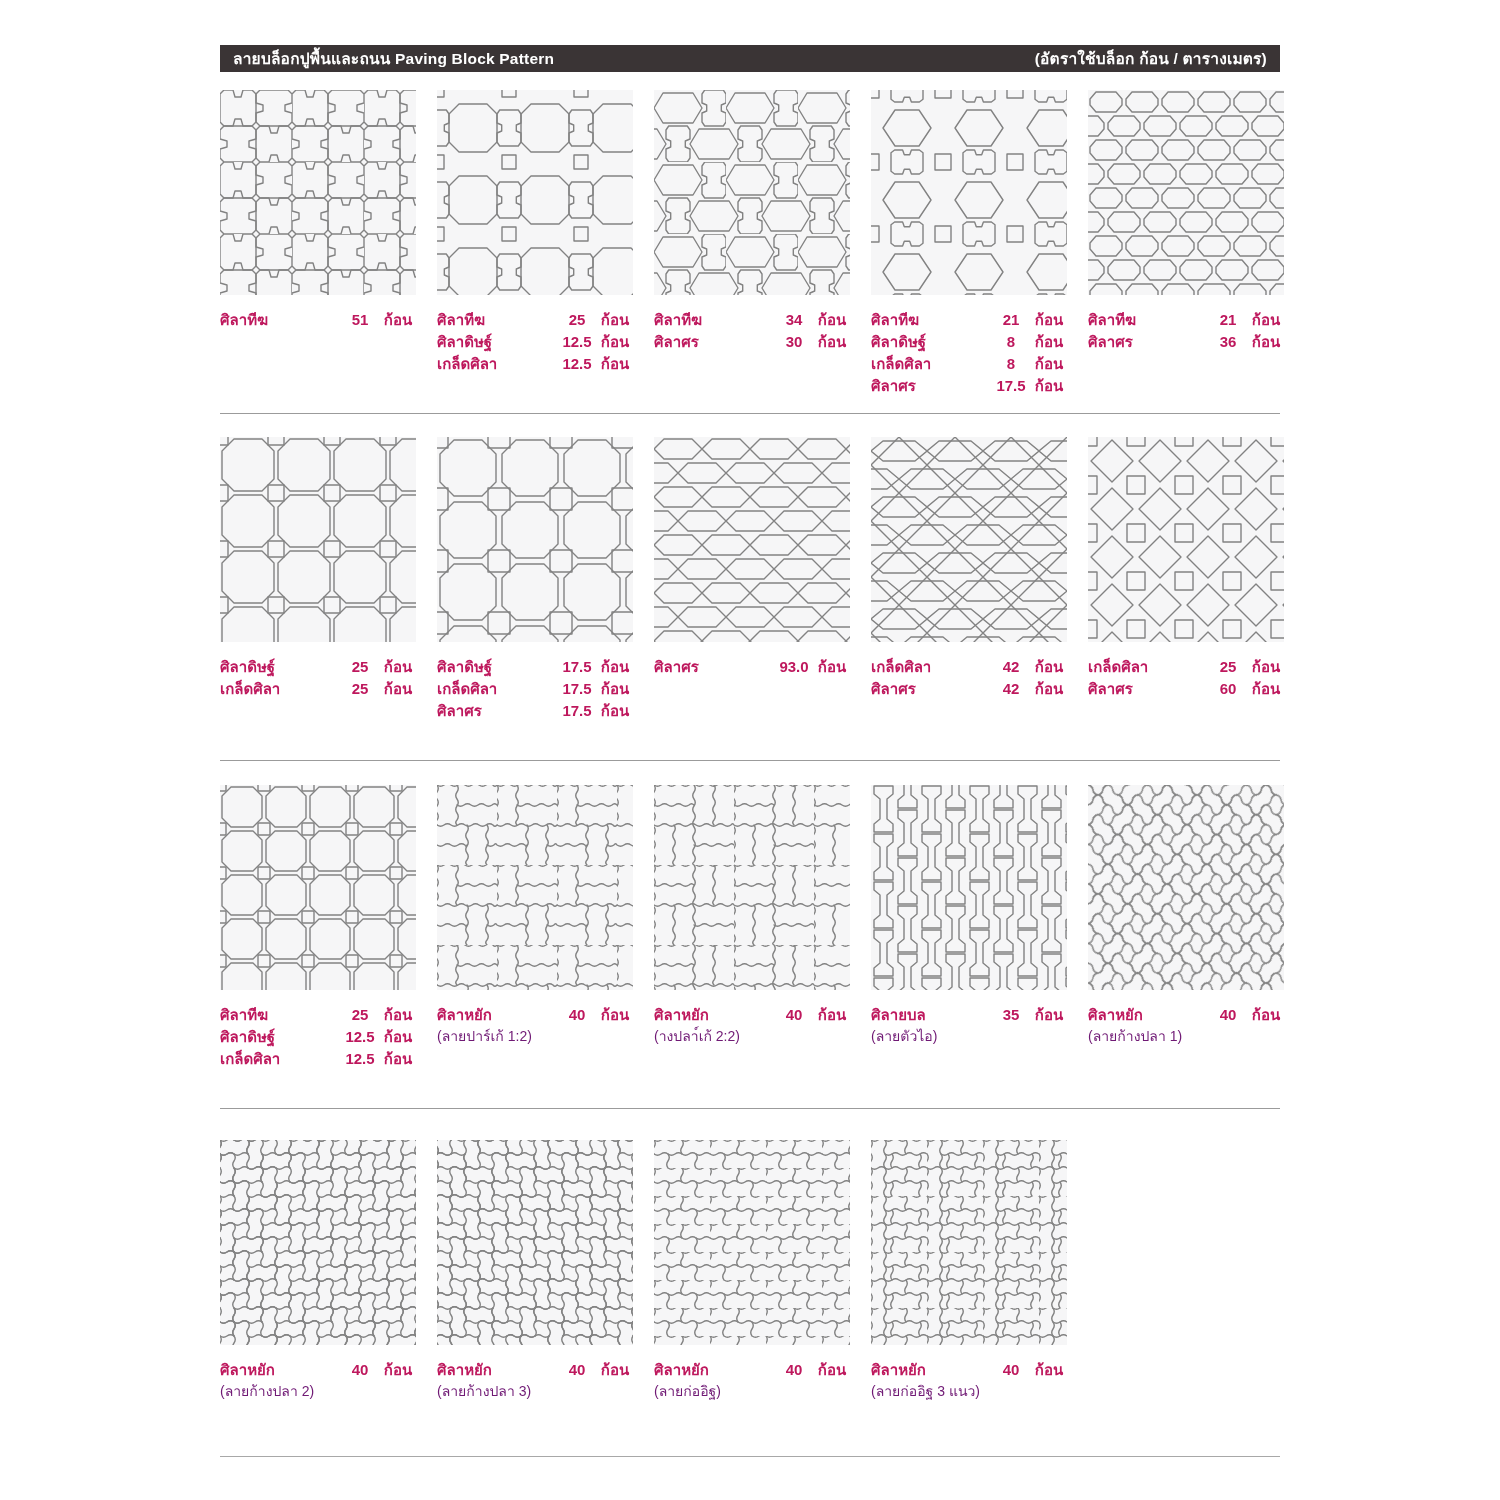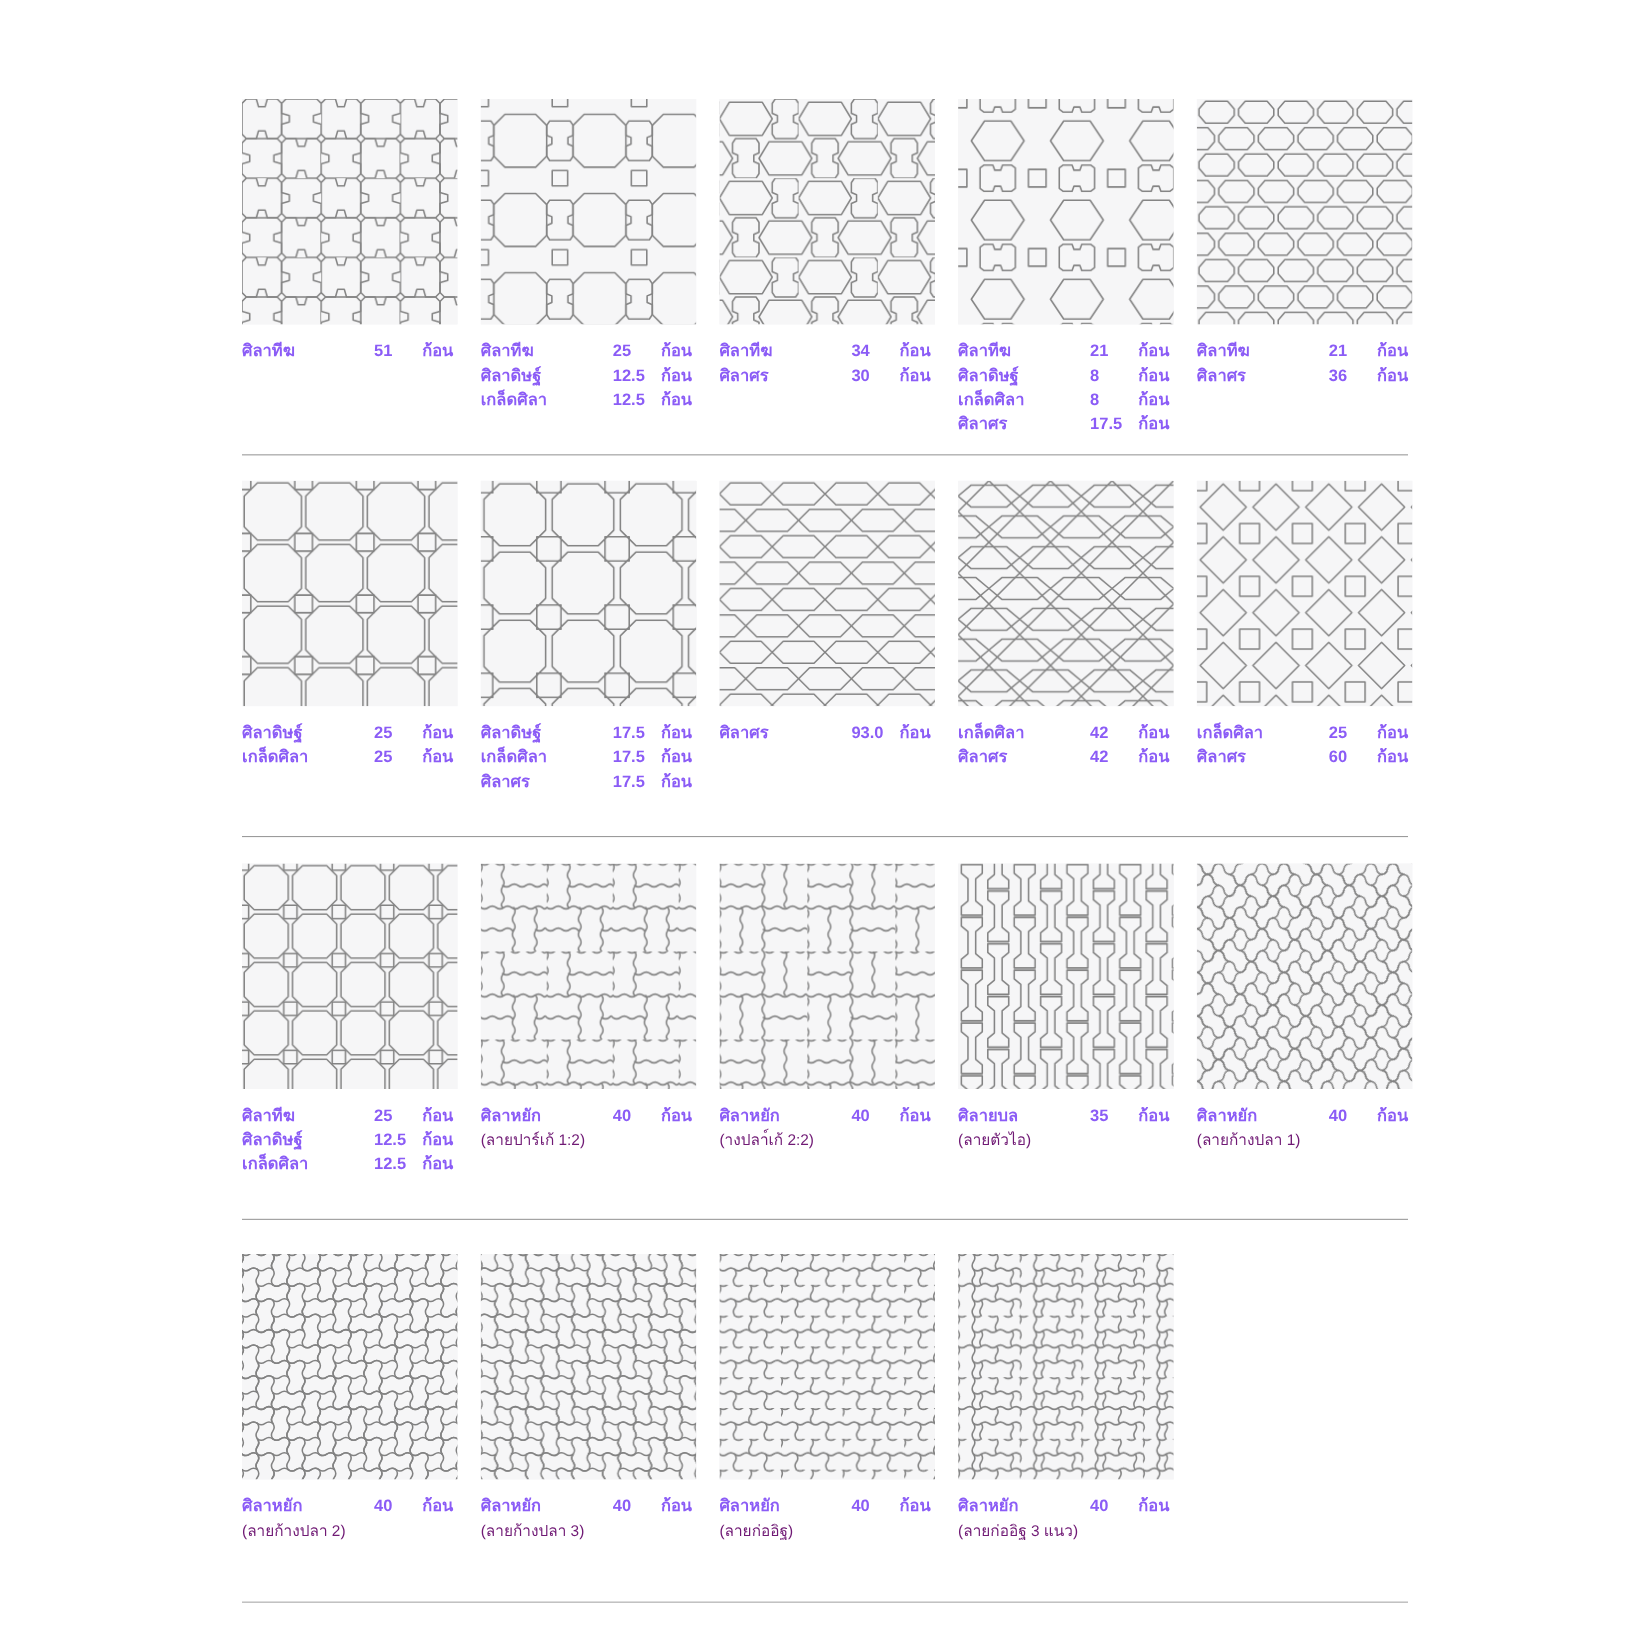--- a/index.html
+++ b/index.html
@@ -5,33 +5,37 @@
   html,body{margin:0;padding:0;background:#fff;}
   #page{position:relative;width:1500px;height:1500px;background:#ffffff;overflow:hidden;
         font-family:"Liberation Sans",sans-serif;}
   .header{position:absolute;left:220px;top:45px;width:1060px;height:27px;background:#3a3435;
           color:#ffffff;display:flex;align-items:center;justify-content:space-between;
           box-sizing:border-box;padding:0 13px;font-size:15.5px;font-weight:700;letter-spacing:.2px;}
   .row{position:absolute;left:220px;width:1060px;display:flex;gap:21px;}
   .cell{width:196px;}
   .swatch{display:block;background:#f6f6f7;}
   .labels{margin-top:14px;}
-  .line{display:flex;font-size:15px;font-weight:600;color:#8b5cf6;line-height:22px;}
+  .line{display:flex;font-size:15px;font-weight:600;color:#be185d;line-height:22px;}
   .line .name{flex:1;}
-  .line .qty{min-width:40px;text-align:left;}
+  .line .qty{min-width:40px;text-align:center;}
   .line .unit{min-width:36px;text-align:center;}
   .sub{font-size:14px;font-weight:400;color:#701a75;line-height:21px;}
   .sep{position:absolute;left:220px;width:1060px;height:0;border-top:1px solid #9b9b9b;}
   .footline{position:absolute;left:220px;top:1456px;width:1060px;border-top:1px solid #a8a8a8;}
   .footnote{position:absolute;left:220px;top:1464px;width:1060px;font-size:14px;color:#4a4a4a;}
 </style>
 </head>
 <body>
 
 <div id="page">
+  <div class="header">
+    <span>ลายบล็อกปูพื้นและถนน Paving Block Pattern</span>
+    <span>(อัตราใช้บล็อก ก้อน / ตารางเมตร)</span>
+  </div>
 
   <div id="rows">
       <div class="row" style="top: 90px;">
         <div class="cell">
           <svg class="swatch" width="196" height="205">
     <defs>
               <pattern id="pt0_0" width="72" height="72" patternUnits="userSpaceOnUse">
       <g fill="none" stroke="#828282" stroke-width="1.4" stroke-linejoin="round" stroke-linecap="round">
                   <path d="M4 0 L13 0 L15 7 L21 7 L23 0 L32 0 L36 4 L36 32 L32 36 L23 36 L21 29 L15 29 L13 36 L4 36 L0 32 L0 4 Z"></path>
                   <path d="M36 4 L36 13 L43 15 L43 21 L36 23 L36 32 L40 36 L68 36 L72 32 L72 23 L65 21 L65 15 L72 13 L72 4 L68 0 L40 0 Z"></path>

